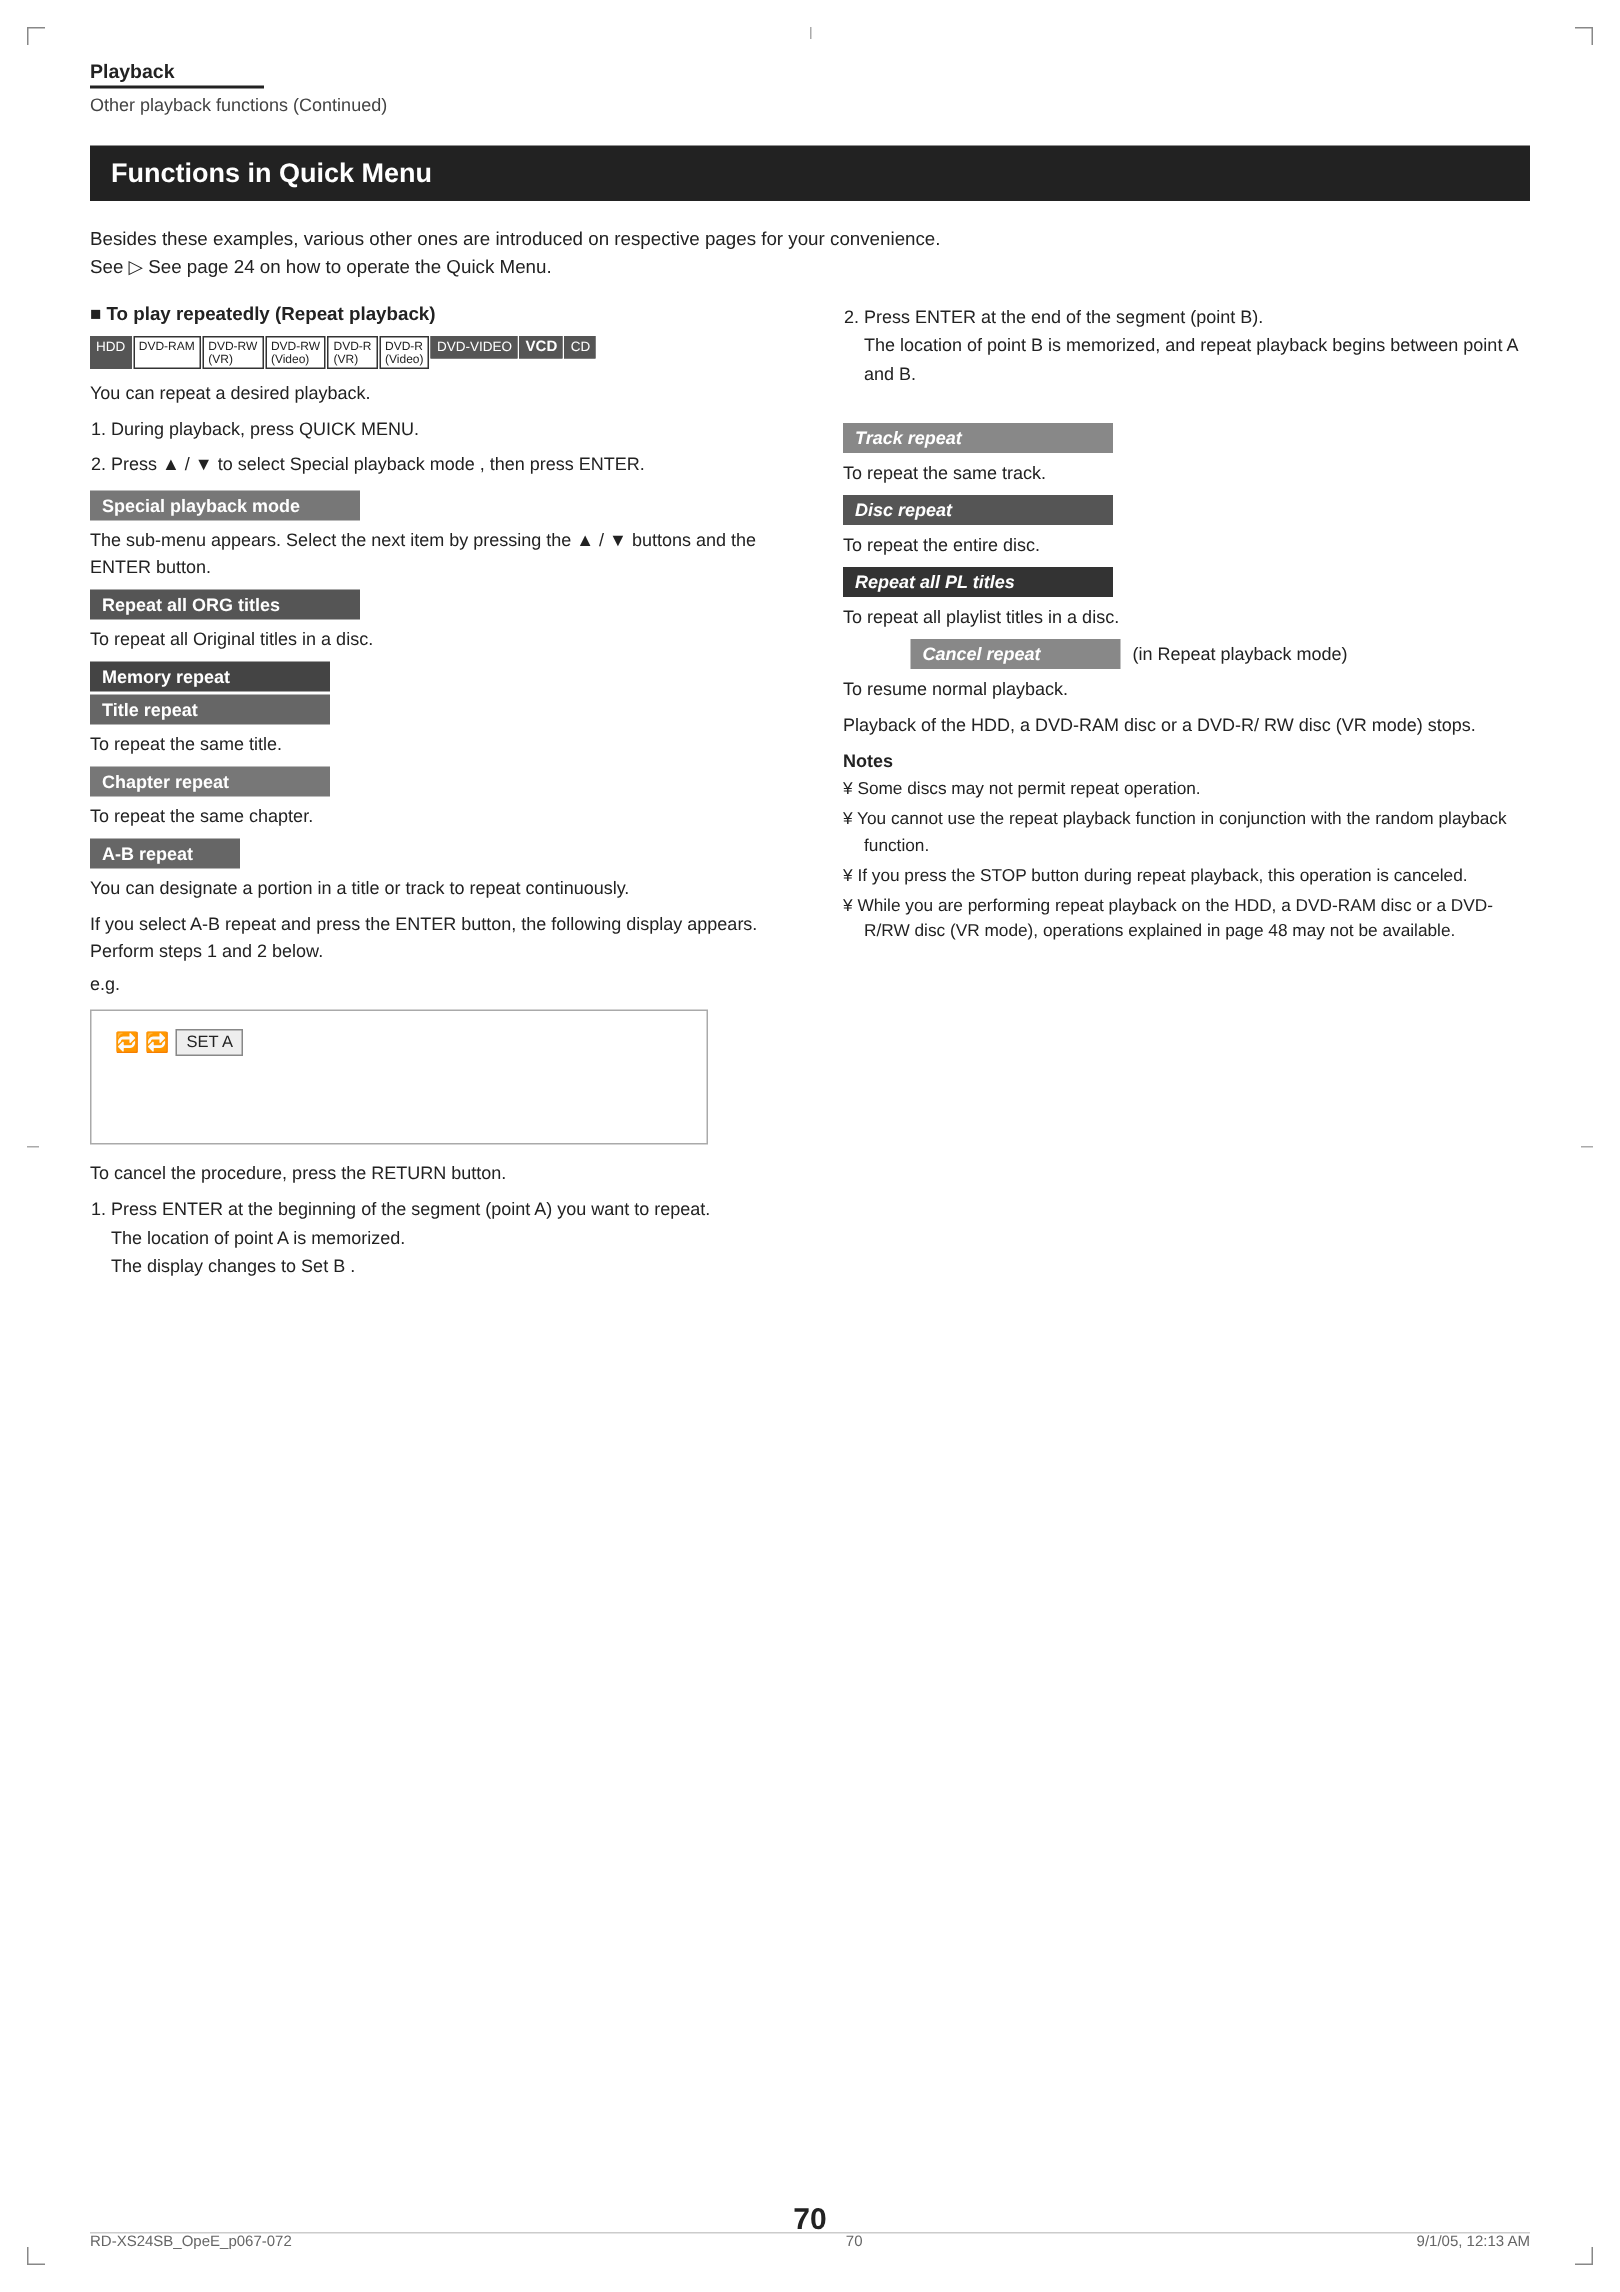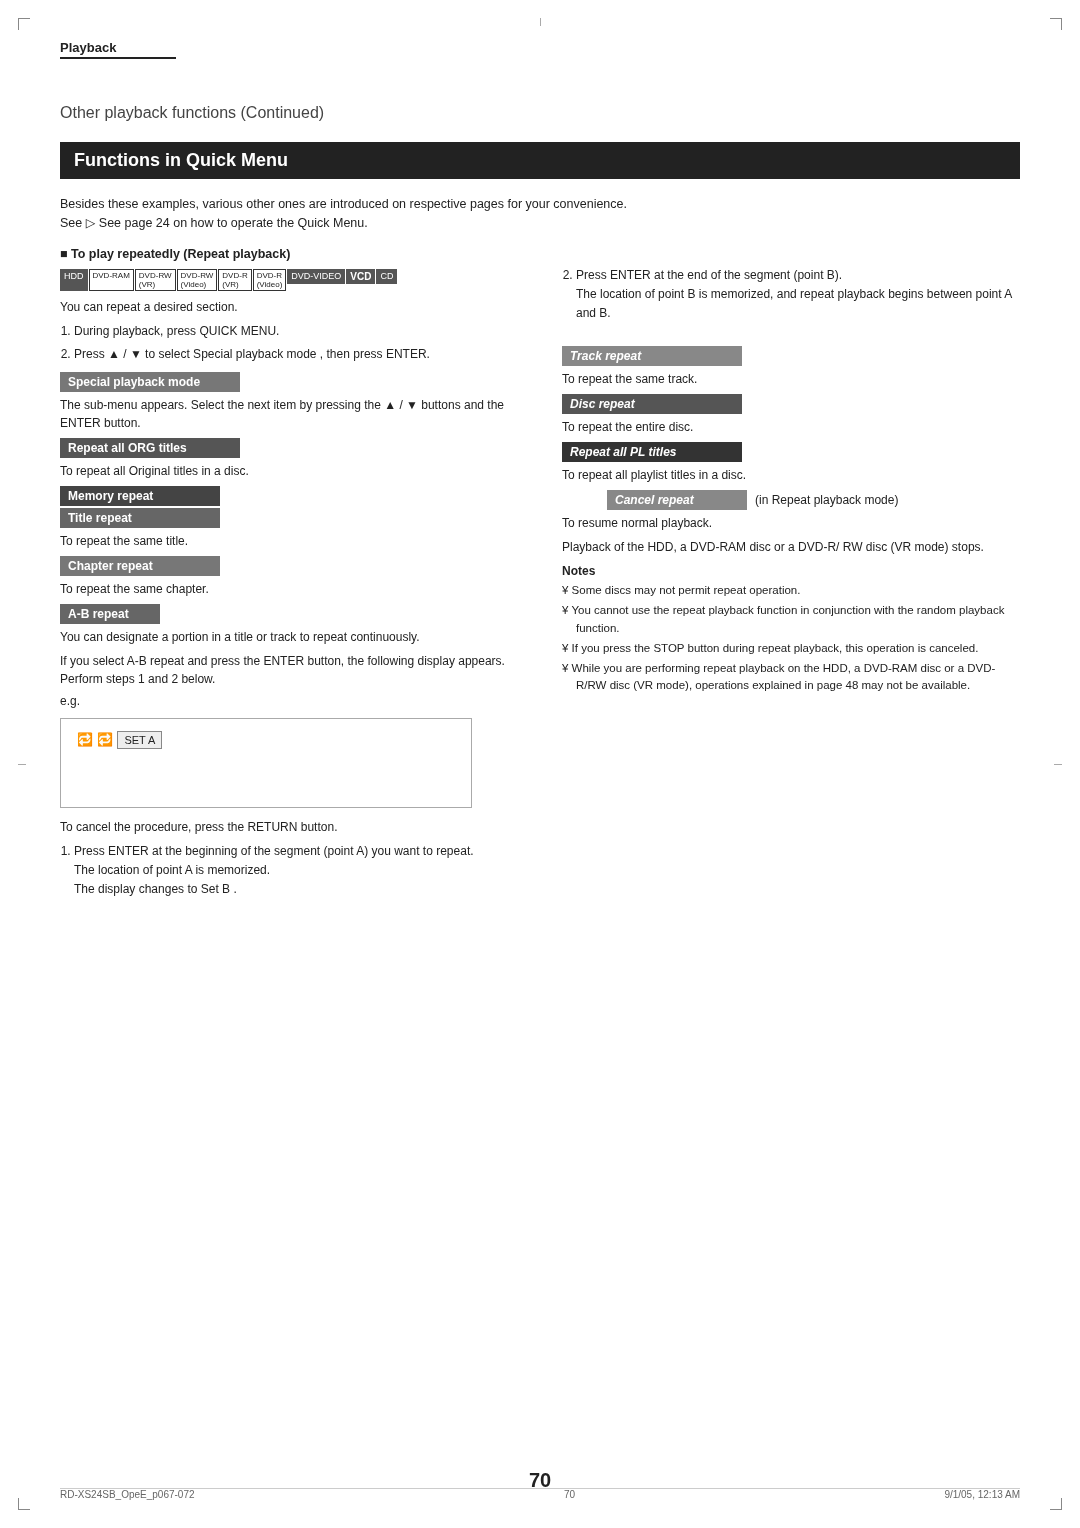--- a/index.html
+++ b/index.html
@@ -22,24 +22,23 @@
     .playback-title {
       font-size: 13px;
       font-weight: bold;
       border-bottom: 2px solid #222;
       padding-bottom: 2px;
       margin-bottom: 4px;
       display: inline-block;
       padding-right: 60px;
     }
     .subheader {
-      font-size: 16px;
+      font-size: 12px;
       color: #444;
       margin-bottom: 20px;
-      margin-top: 41px;
     }
     
     .section-title-box {
       background: #222;
       color: #fff;
       font-size: 18px;
       font-weight: bold;
       padding: 8px 14px;
       margin-bottom: 16px;
       display: inline-block;
@@ -56,21 +55,20 @@
       display: flex;
       gap: 44px;
     }
     .col-left {
       flex: 1;
       min-width: 0;
     }
     .col-right {
       flex: 1;
       min-width: 0;
-      margin-top: 19px;
     }
     
     .repeat-heading {
       font-size: 12.5px;
       font-weight: bold;
       margin-bottom: 8px;
     }
     .repeat-heading::before {
       content: '■ ';
     }
@@ -323,21 +321,21 @@
           <span class="badge bold-border" style="font-size:8px;">DVD-R<br><span style="font-size:8px;">(VR)</span></span>
           <span class="badge bold-border" style="font-size:8px;">DVD-R<br><span style="font-size:8px;">(Video)</span></span>
         </div>
         <div class="badge-row">
           <span class="badge dark" style="font-size:9px;">DVD-VIDEO</span>
           <span class="badge dark" style="font-size:10px;font-weight:bold;">VCD</span>
           <span class="badge dark" style="font-size:9px;">CD</span>
         </div>
       </div>
 
-      <p class="plain-text">You can repeat a desired section.</p>
+      <p class="plain-text">You can repeat a desired playback.</p>
 
       <ol class="instruction-list">
         <li>During playback, press QUICK MENU.</li>
         <li>Press ▲ / ▼ to select  Special playback mode , then press ENTER.</li>
       </ol>
 
       <div class="section-label" style="background:#777;min-width:180px;margin-bottom:4px;">Special playback mode</div>
       <p class="plain-text">The sub-menu appears. Select the next item by pressing the ▲ / ▼ buttons and the ENTER button.</p>
 
       <div class="section-label org" style="margin-bottom:4px;">Repeat all ORG titles</div>

